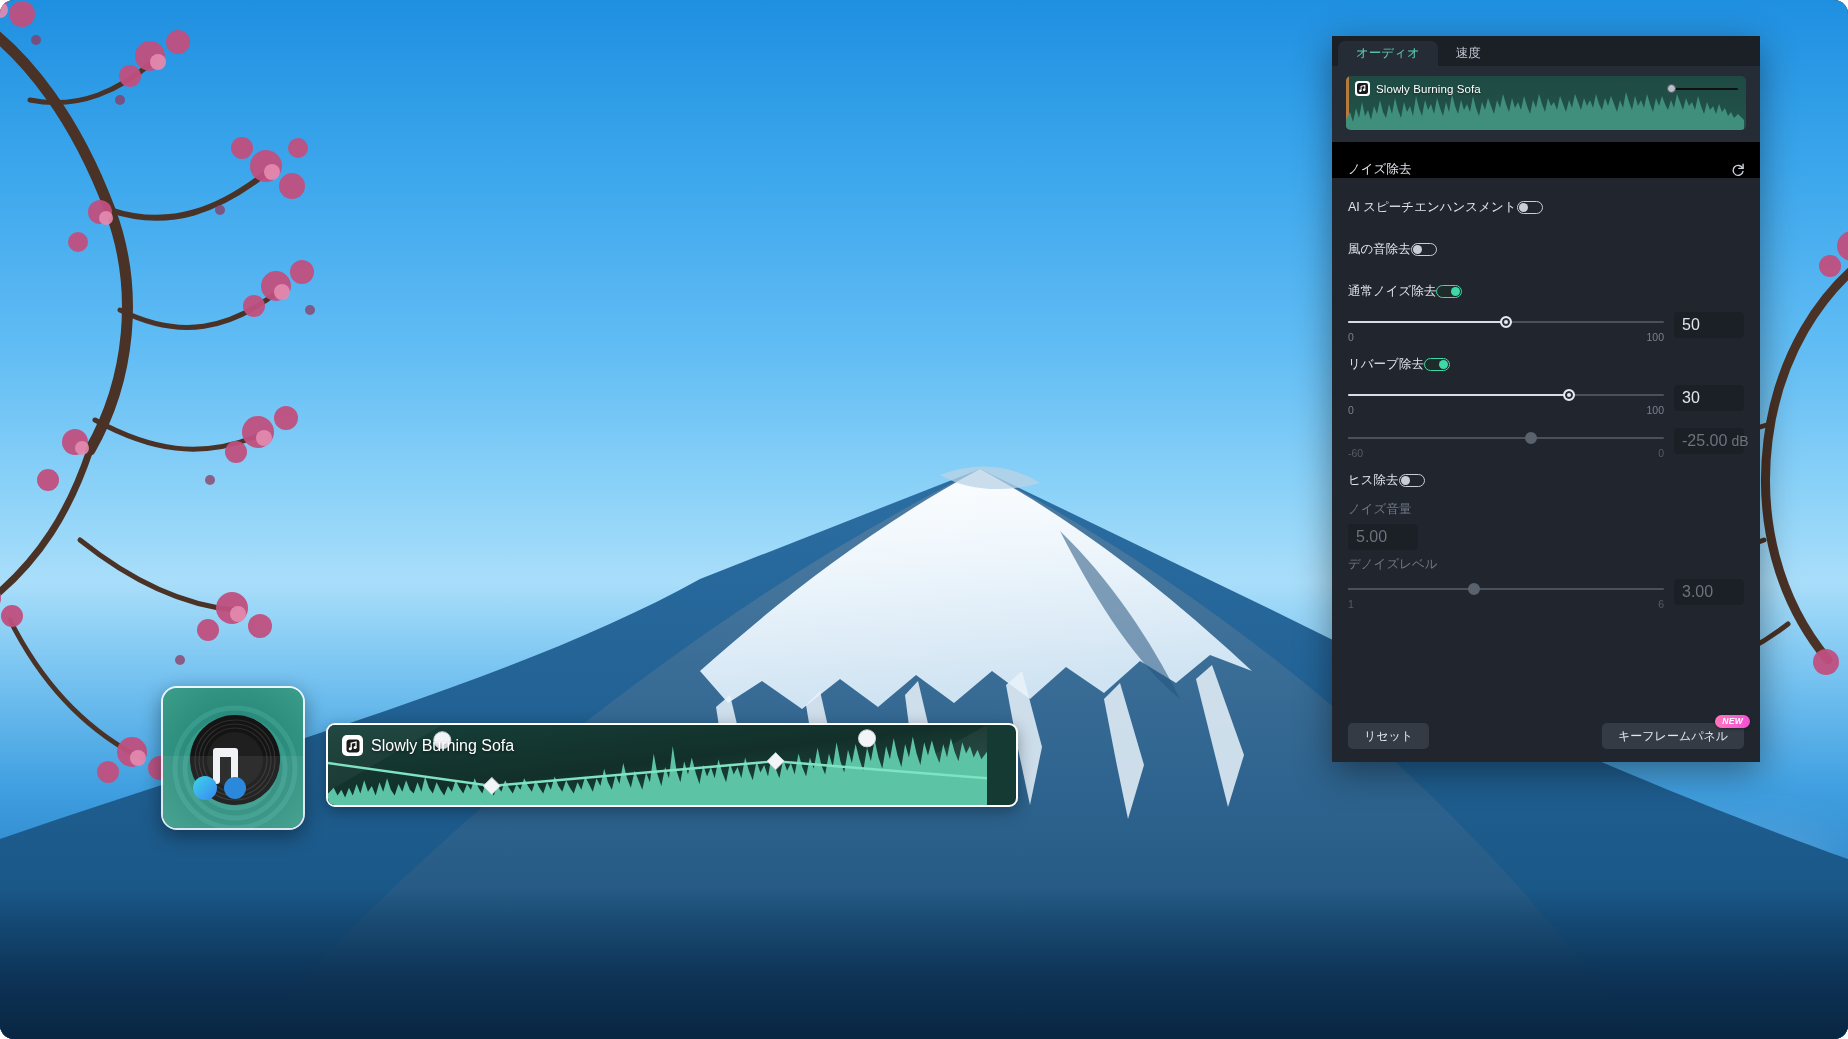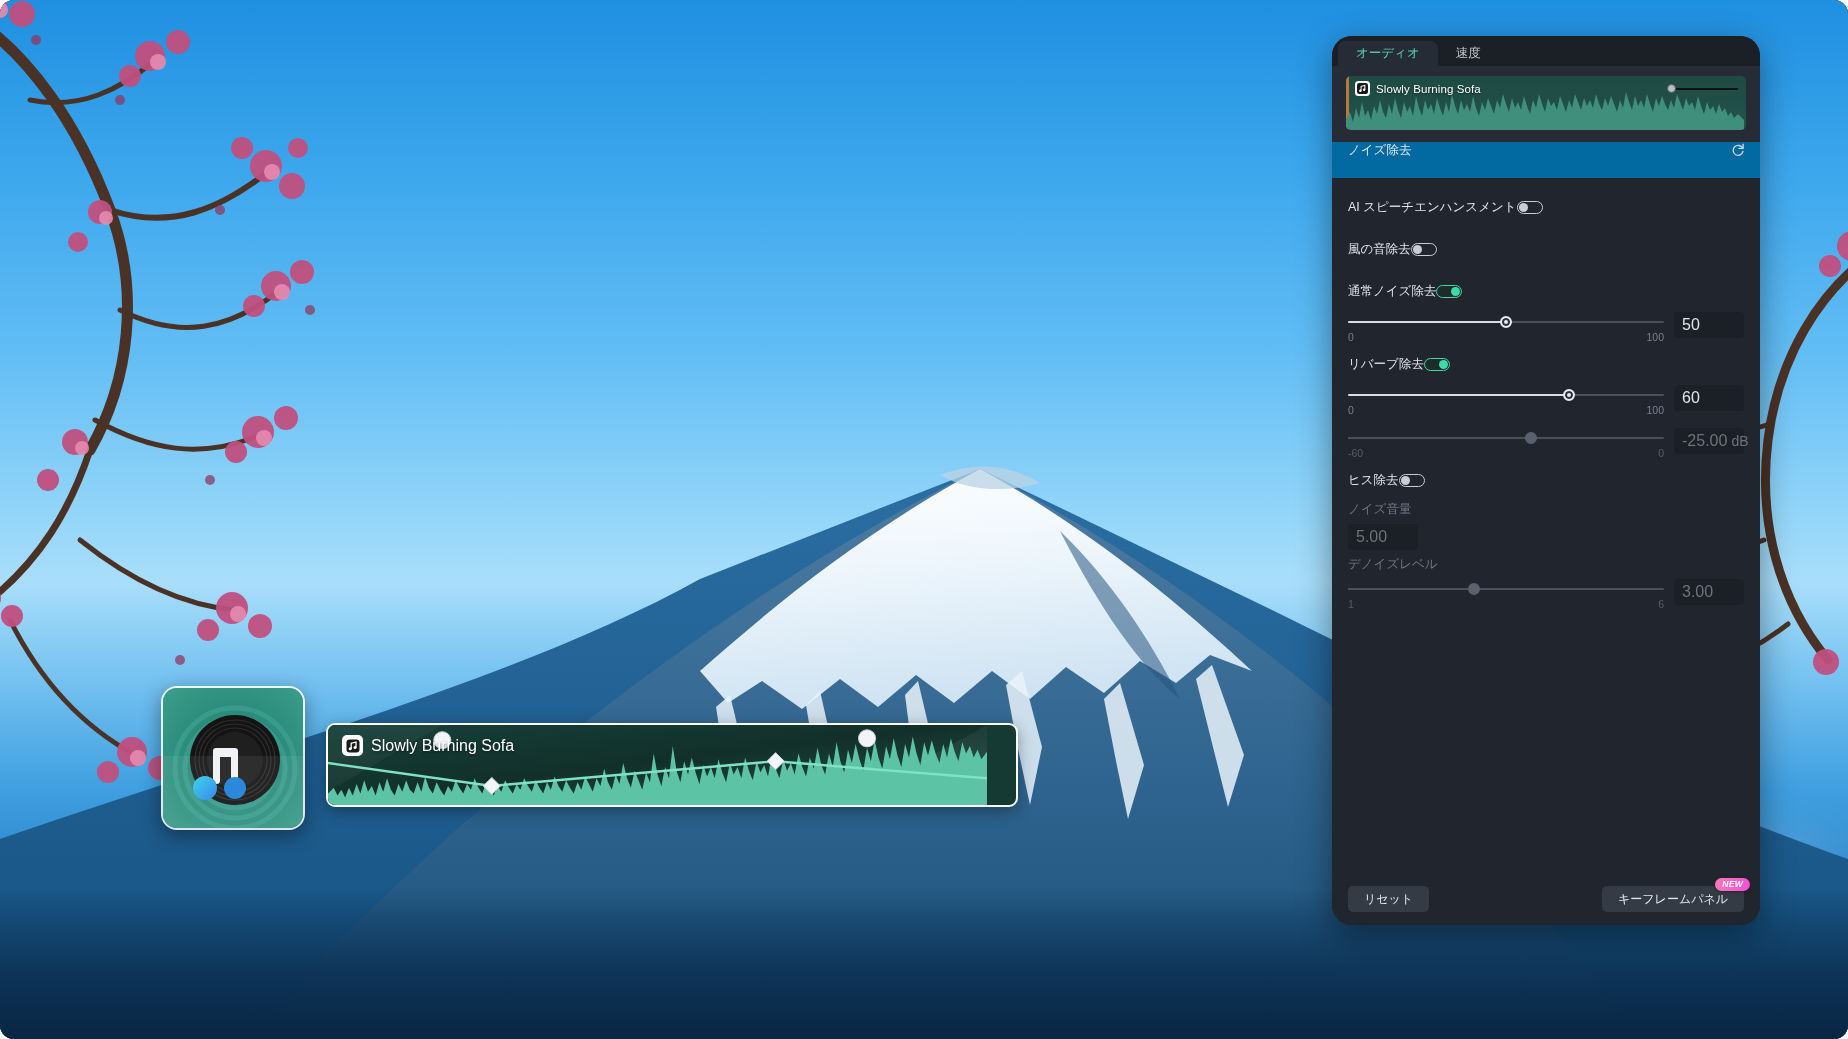--- a/index.html
+++ b/index.html
@@ -72,23 +72,23 @@
   .branch { position: absolute; }
   #branch-left  { left: -30px; top: -20px;  width: 430px; height: 880px; }
   #branch-right { right: -20px; top: 210px; width: 330px; height: 560px; }
 
   
   #panel {
     position: absolute;
     left: 1332px;
     top: 36px;
     width: 428px;
-    height: 889px;
+    height: 726px;
     background: #21262e;
-    border-radius: 20px;
+    border-radius: 0;
     box-shadow: 0 10px 34px rgba(0,0,0,0.42);
     display: flex;
     flex-direction: column;
     overflow: hidden;
   }
 
   
   #tabbar {
     height: 30px;
     background: #1b1f26;
@@ -166,22 +166,22 @@
   .mini-scrub .knob {
     position: absolute; left: -3px; top: -3px;
     width: 9px; height: 9px; border-radius: 50%;
     background: #b8bfc9; border: 1px solid #50575f;
   }
 
   
   #section-header {
     flex: 0 0 auto;
     height: 36px;
-    background: #0369a1;
-    display: flex; align-items: flex-start;
+    background: #000000;
+    display: flex; align-items: flex-end;
     padding: 0 14px 0 16px;
     justify-content: space-between;
     gap: 44px;
   }
   #section-header .title {
     font-size: 12.5px;
     color: #e3e8ef;
   }
   .reset-icon { cursor: pointer; display:flex; }
 
@@ -764,21 +764,21 @@
             <div class="track-bg"></div>
             <div class="track-fill" style="width:70%"></div>
             <div class="knob" style="left:70%"></div>
           </div>
           <div class="range-row">
             <span>0</span>
             <span>100</span>
           </div>
         </div>
         <div class="value-box">
-          <span class="v">60</span>
+          <span class="v">30</span>
         </div>
       </div>
       <div class="gap-sm"></div>
 
       <div class="slider-block">
         <div class="slider-col">
           <div class="slider dim">
             <div class="track-bg"></div>
             <div class="track-fill" style="width:58%"></div>
             <div class="knob" style="left:58%"></div>

